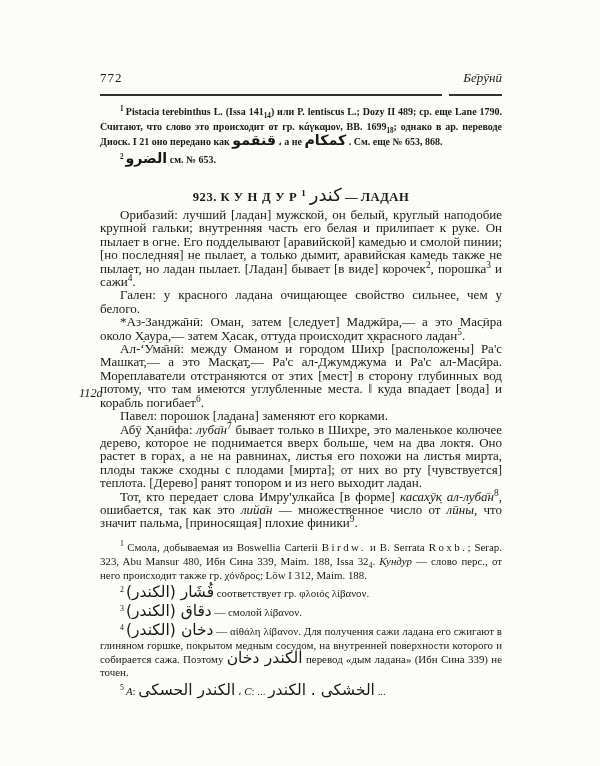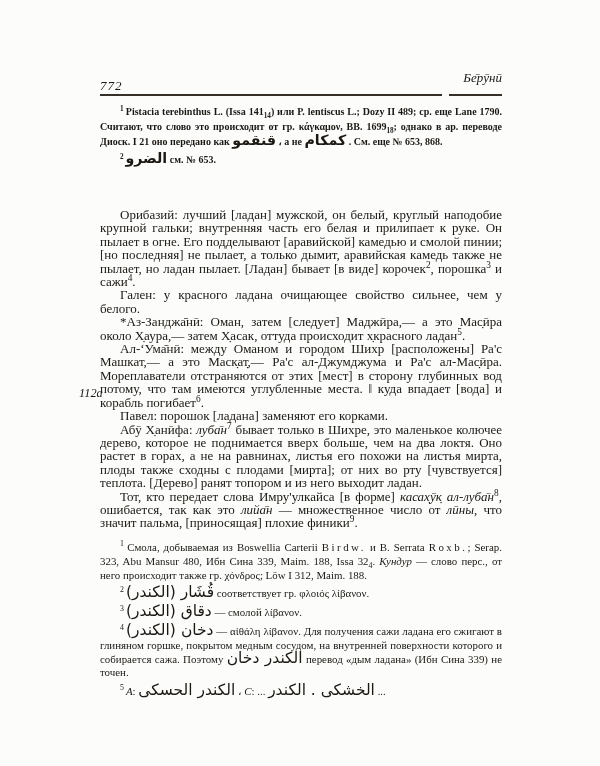--- a/index.html
+++ b/index.html
@@ -7,21 +7,21 @@
     width:600px;height:766px;
     background:#fcfcfa;
     font-family:"Liberation Serif","DejaVu Serif",serif;
     color:#1b1813;
     -webkit-font-smoothing:antialiased;
   }
   .page{position:relative;width:600px;height:766px;overflow:hidden;background:#fcfcfa;}
 
   
   .hdr{position:absolute;left:100px;top:70px;width:402px;height:18px;font-size:13px;}
-  .pagenum{position:absolute;left:0;top:8px;letter-spacing:1px;font-style:italic;}
+  .pagenum{position:absolute;left:0;top:0;letter-spacing:1px;}
   .running{position:absolute;left:0;right:0;top:0;text-align:right;font-style:italic;font-size:13px;}
   .rule{position:absolute;left:100px;top:94px;width:342px;height:1.6px;background:#35302a;}
   .rule2{left:449px;width:53px;}
 
   
   .topfns{position:absolute;left:100px;top:104px;width:402px;font-size:10px;line-height:15px;text-align:justify;font-weight:bold;}
   .fns{position:absolute;left:100px;top:541px;width:402px;font-size:10.9px;line-height:13.8px;text-align:justify;}
   .fn{text-indent:20px;margin:0;}
   .fn+.fn{margin-top:3px;}
   .fn-ar{margin-top:7px;}
@@ -59,20 +59,21 @@
     <span class="running">Бе̄рӯнӣ</span>
   </div>
   <div class="rule"></div>
   <div class="rule rule2"></div>
 
   <div class="topfns">
     <div class="fn"><sup>1 </sup><span class="r-n">Pistacia terebinthus L. (Issa 141</span><sub>14</sub><span class="r-n">) или P. lentiscus L.; Dozy II 489; ср. еще Lane 1790. Считают, что слово это происходит от гр. κάγκαμον, BB. 1699</span><sub>18</sub><span class="r-n">; однако в ар. переводе Диоск. I 21 оно передано как </span><span class="r-ar" dir="rtl">قنقمو</span><span class="r-n"> ، а не </span><span class="r-ar" dir="rtl">كمكام</span><span class="r-n"> . См. еще № 653, 868.</span></div>
     <div class="fn fn-ar"><sup>2 </sup><span class="r-ar" dir="rtl">الضرو</span><span class="r-n">  см. № 653.</span></div>
   </div>
 
+  <h2 class="heading"><span class="r-n">923. </span><span class="r-sp">КУНДУР</span><sup>1</sup><span class="r-n"> </span><span class="r-ar" dir="rtl">كندر</span><span class="r-n"> — ЛАДАН</span></h2>
 
   <div class="bodytxt">
     <p><span class="r-n">Орибазий: лучший [ладан] мужской, он белый, круглый наподобие крупной гальки; внутренняя часть его белая и прилипает к руке. Он пылает в огне. Его подделывают [аравийской] камедью и смолой пинии; [но последняя] не пылает, а только дымит, аравийская камедь также не пылает, но ладан пылает. [Ладан] бывает [в виде] корочек</span><sup>2</sup><span class="r-n">, порошка</span><sup>3</sup><span class="r-n"> и сажи</span><sup>4</sup><span class="r-n">.</span></p>
     <p><span class="r-n">Гален: у красного ладана очищающее свойство сильнее, чем у белого.</span></p>
     <p><span class="r-n">*Аз-Занджа̄нӣ: Оман, затем [следует] Маджӣра,— а это Мас̣ӣра около Х̣аура,— затем Х̣асак, оттуда происходит х̣красного ладан</span><sup>5</sup><span class="r-n">.</span></p>
     <p><span class="r-n">Ал-ʻУма̄нӣ: между Оманом и городом Шихр [расположены] Ра'с Машкат,— а это Маск̣ат̣,— Ра'с ал-Джумджума и Ра'с ал-Мас̣ӣра. Мореплаватели отстраняются от этих [мест] в сторону глубинных вод потому, что там имеются углубленные места. ‖ куда впадает [вода] и корабль погибает</span><sup>6</sup><span class="r-n">.</span></p>
     <p><span class="r-n">Павел: порошок [ладана] заменяют его корками.</span></p>
     <p><span class="r-n">Абӯ Х̣анӣфа: </span><span class="r-i">луба̄н</span><sup>7</sup><span class="r-n"> бывает только в Шихре, это маленькое колючее дерево, которое не поднимается  вверх больше, чем на два локтя.  Оно растет в горах, а не на равнинах, листья его похожи на листья  мирта, плоды также сходны с плодами [мирта]; от них во рту [чувствуется] теплота. [Дерево] ранят топором и из него выходит ладан.</span></p>
     <p><span class="r-n">Тот, кто передает слова Имру'улкайса [в форме] </span><span class="r-i">касах̣ӯк̣ ал-луба̄н</span><sup>8</sup><span class="r-n">, ошибается, так как это </span><span class="r-i">лийа̄н</span><span class="r-n"> — множественное число от </span><span class="r-i">лӣны</span><span class="r-n">, что значит пальма, [приносящая] плохие финики</span><sup>9</sup><span class="r-n">.</span></p>
   </div>

